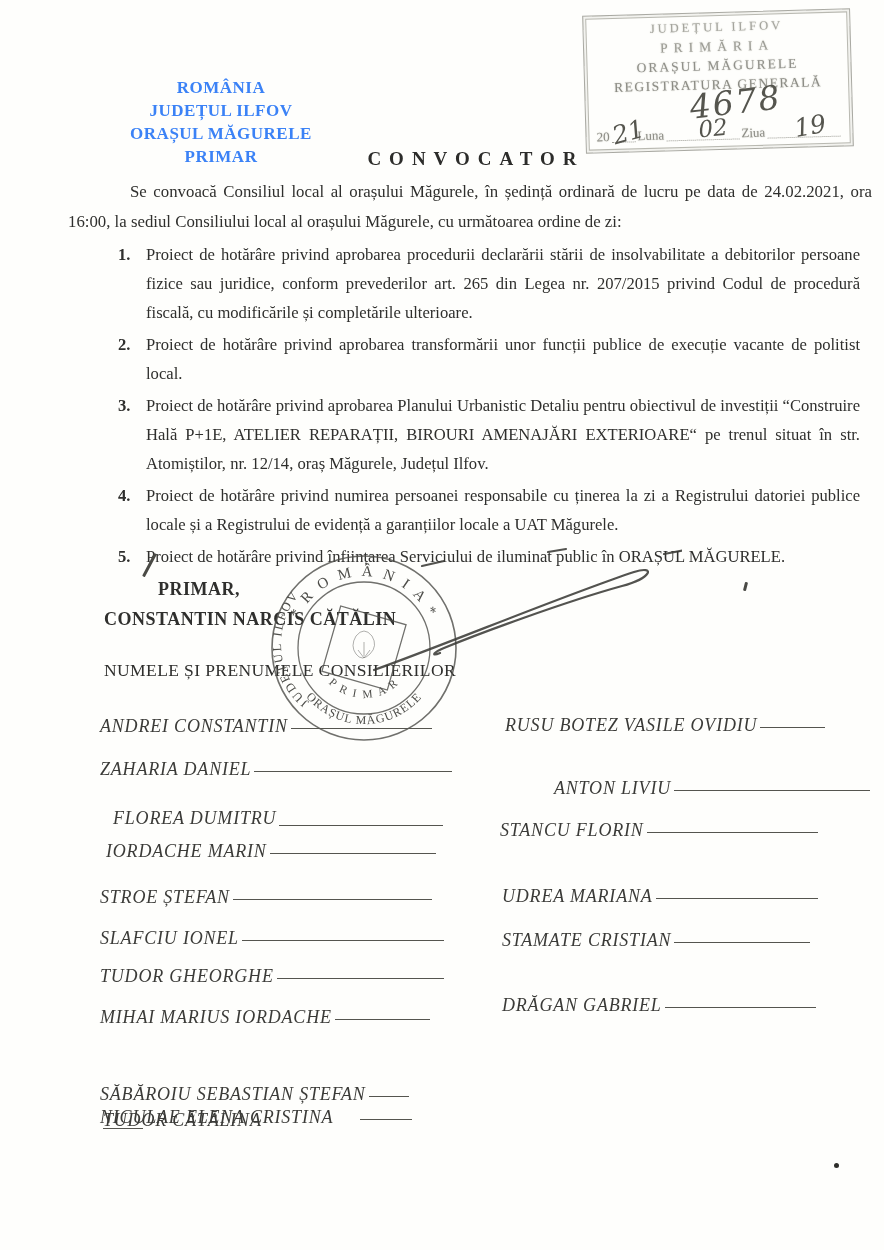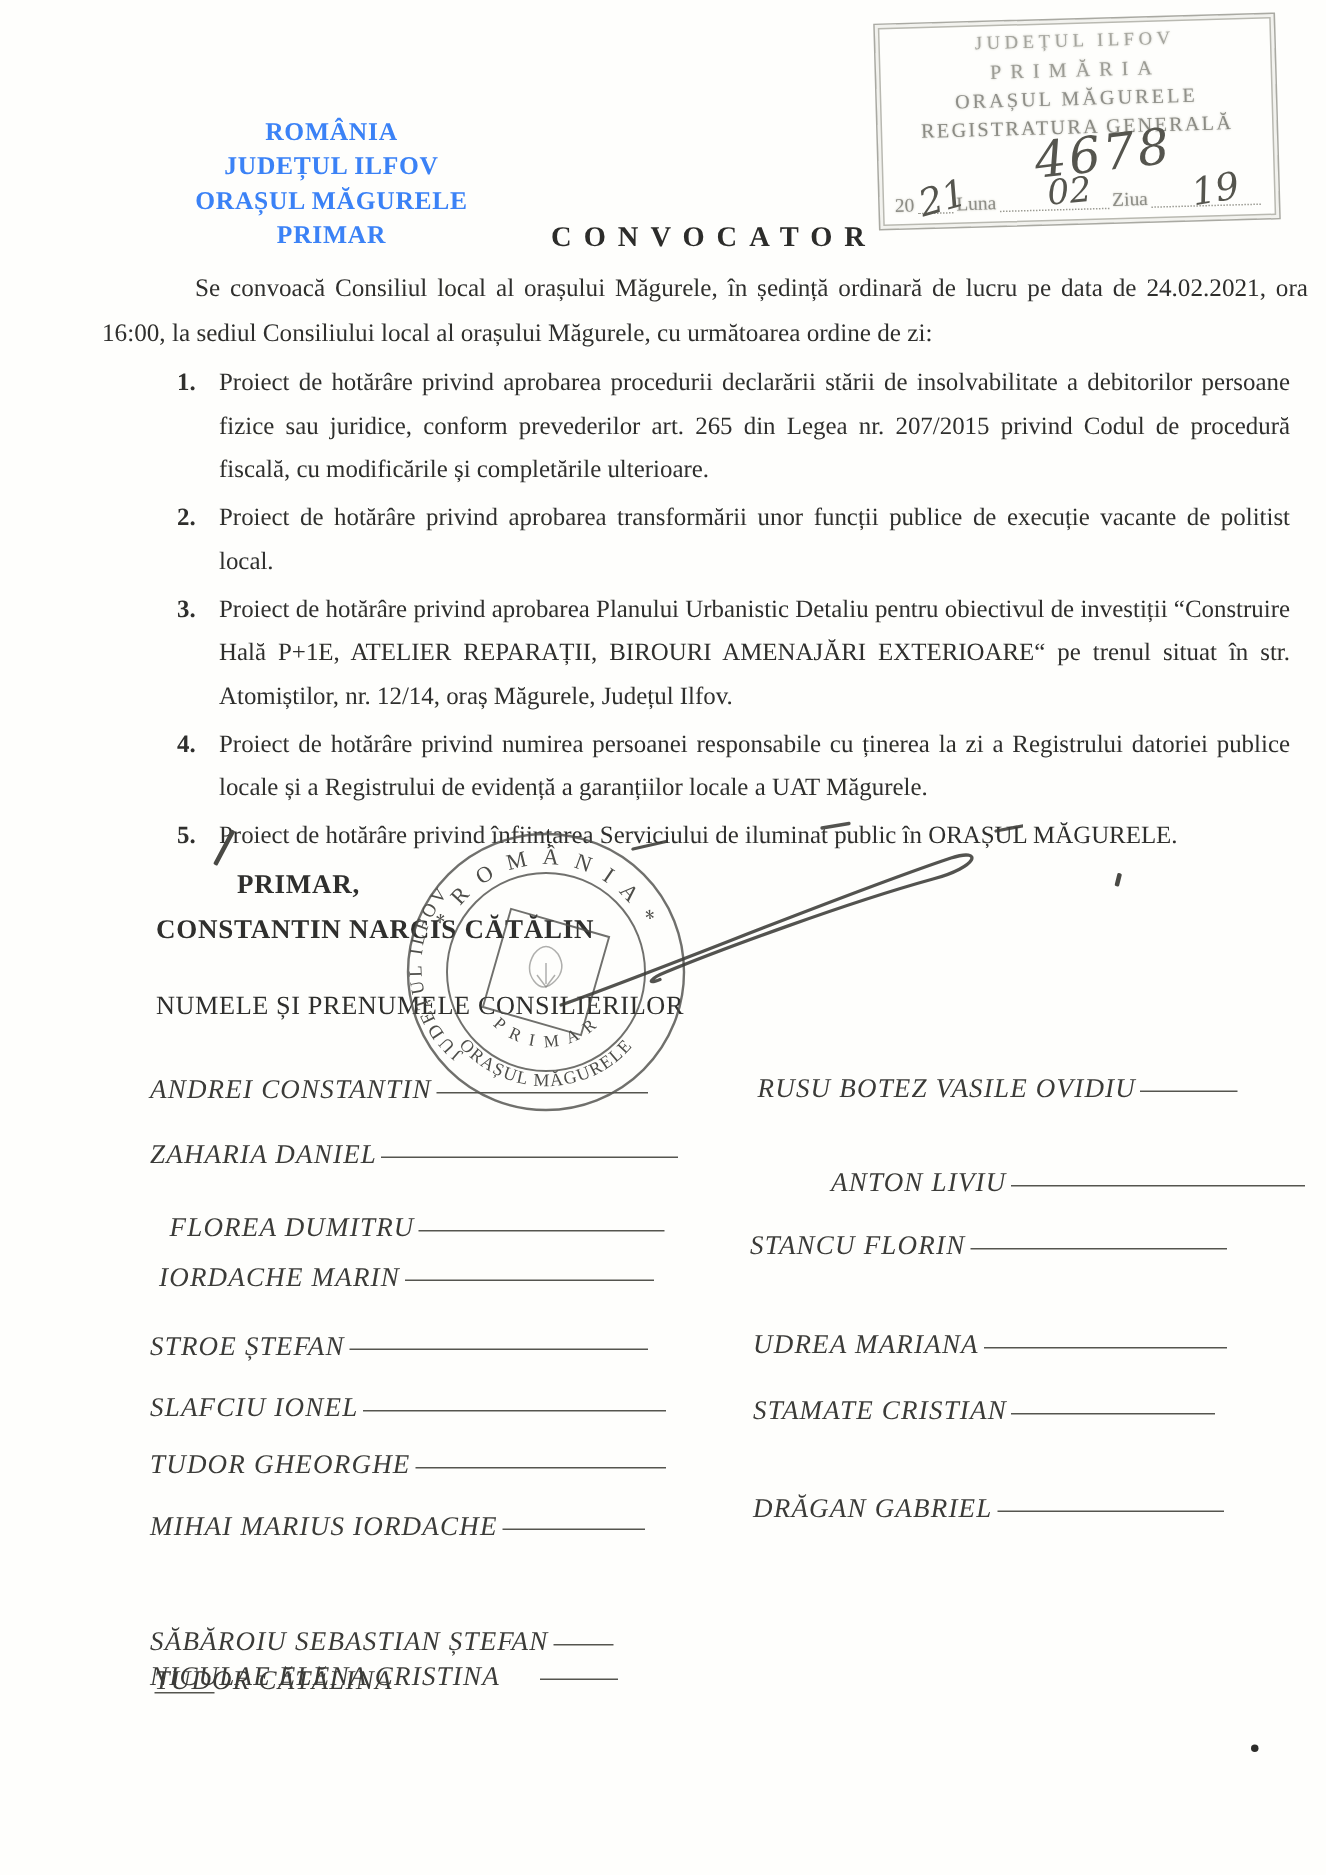--- a/index.html
+++ b/index.html
@@ -186,21 +186,21 @@
   </div>
 
   <div class="sig-row" style="top:716px;left:100px;width:332px;">
     <span>ANDREI CONSTANTIN</span>
       <span class="sig-line"></span>
   </div>
   <div class="sig-row" style="top:759px;left:100px;width:352px;">
     <span>ZAHARIA DANIEL</span>
       <span class="sig-line"></span>
   </div>
-  <div class="sig-row" style="top:808px;left:113px;width:330px;">
+  <div class="sig-row" style="top:808px;left:113px;width:330px;align-items:flex-end;">
     <span>FLOREA DUMITRU</span>
       <span class="sig-line"></span>
   </div>
   <div class="sig-row" style="top:841px;left:106px;width:330px;">
     <span>IORDACHE MARIN</span>
       <span class="sig-line"></span>
   </div>
   <div class="sig-row" style="top:887px;left:100px;width:332px;">
     <span>STROE ȘTEFAN</span>
       <span class="sig-line"></span>

